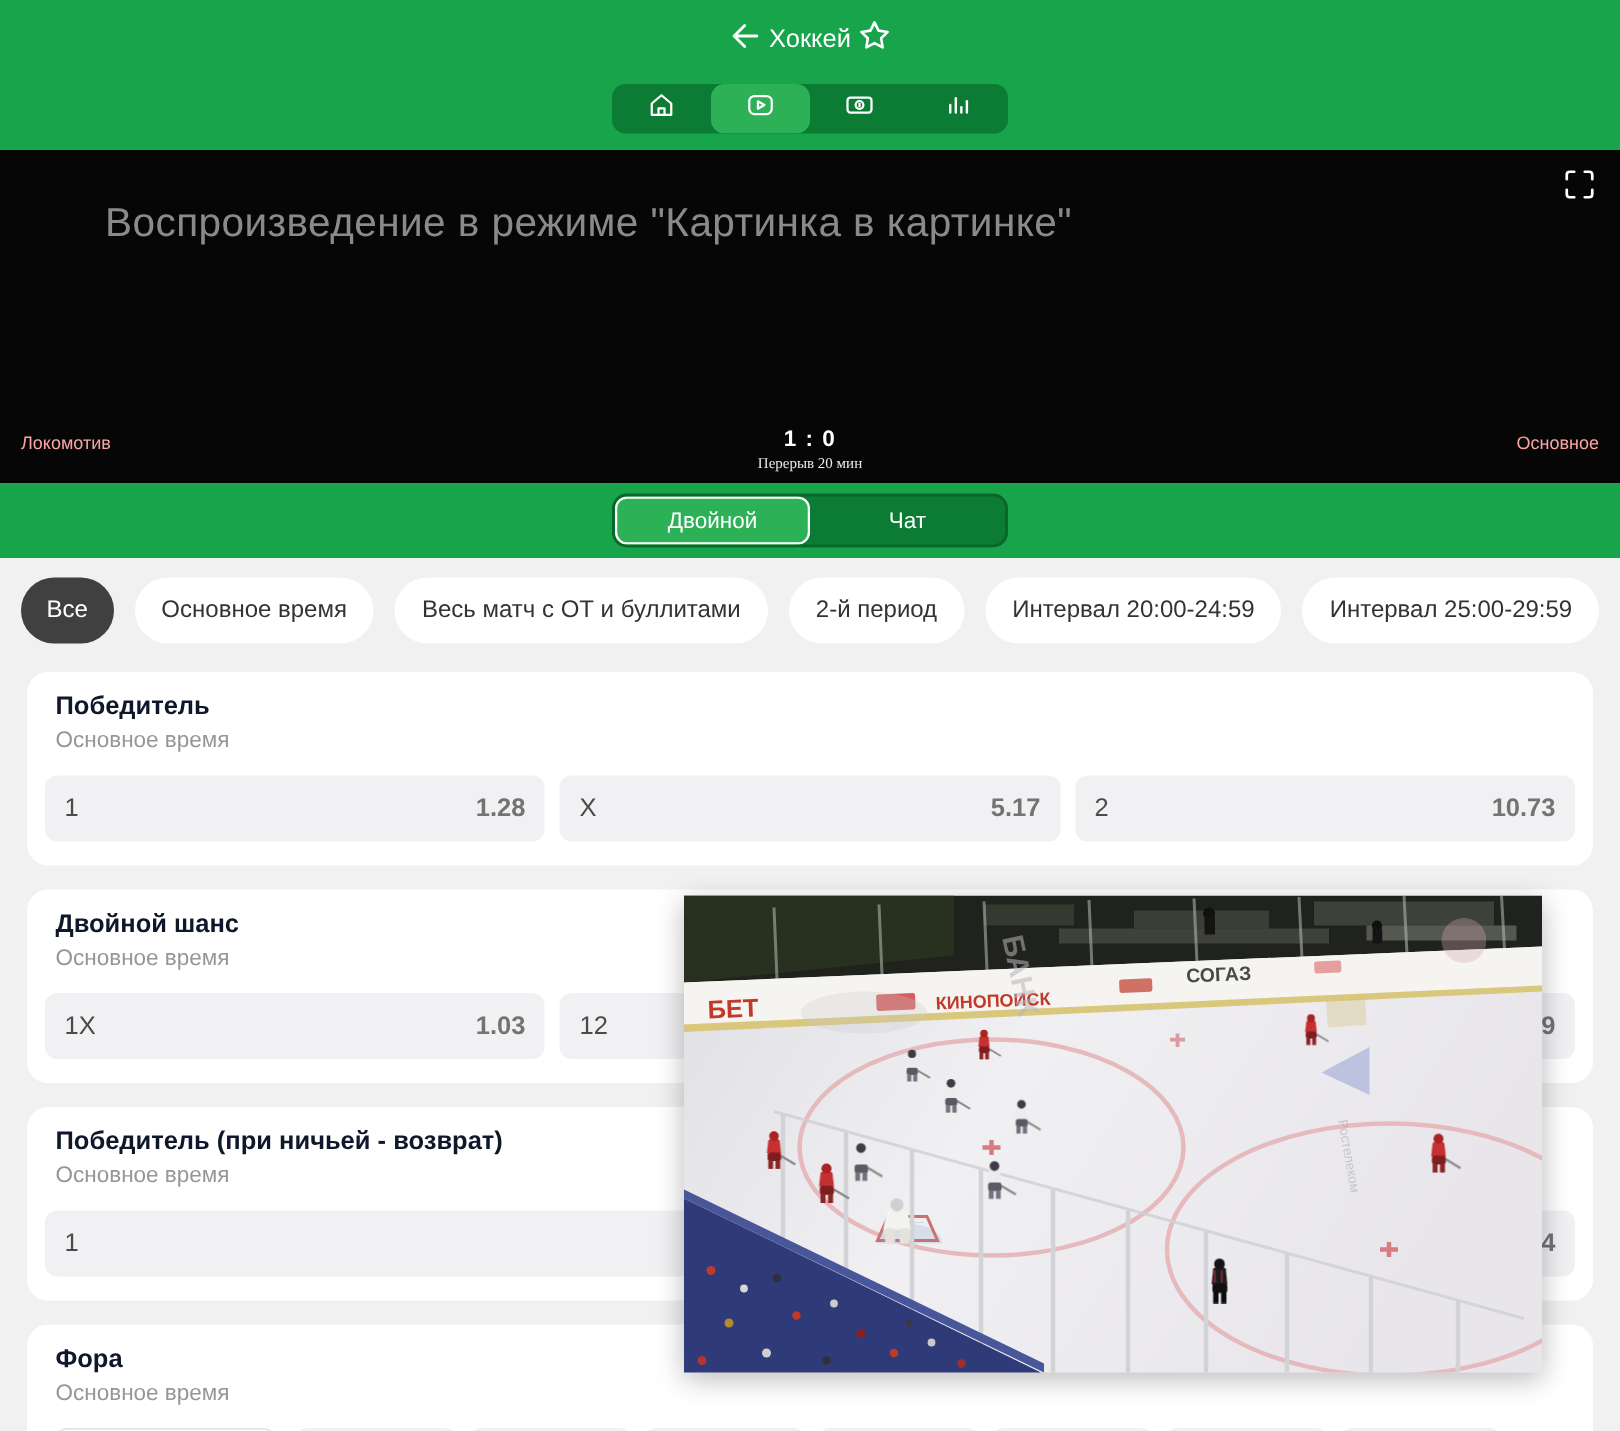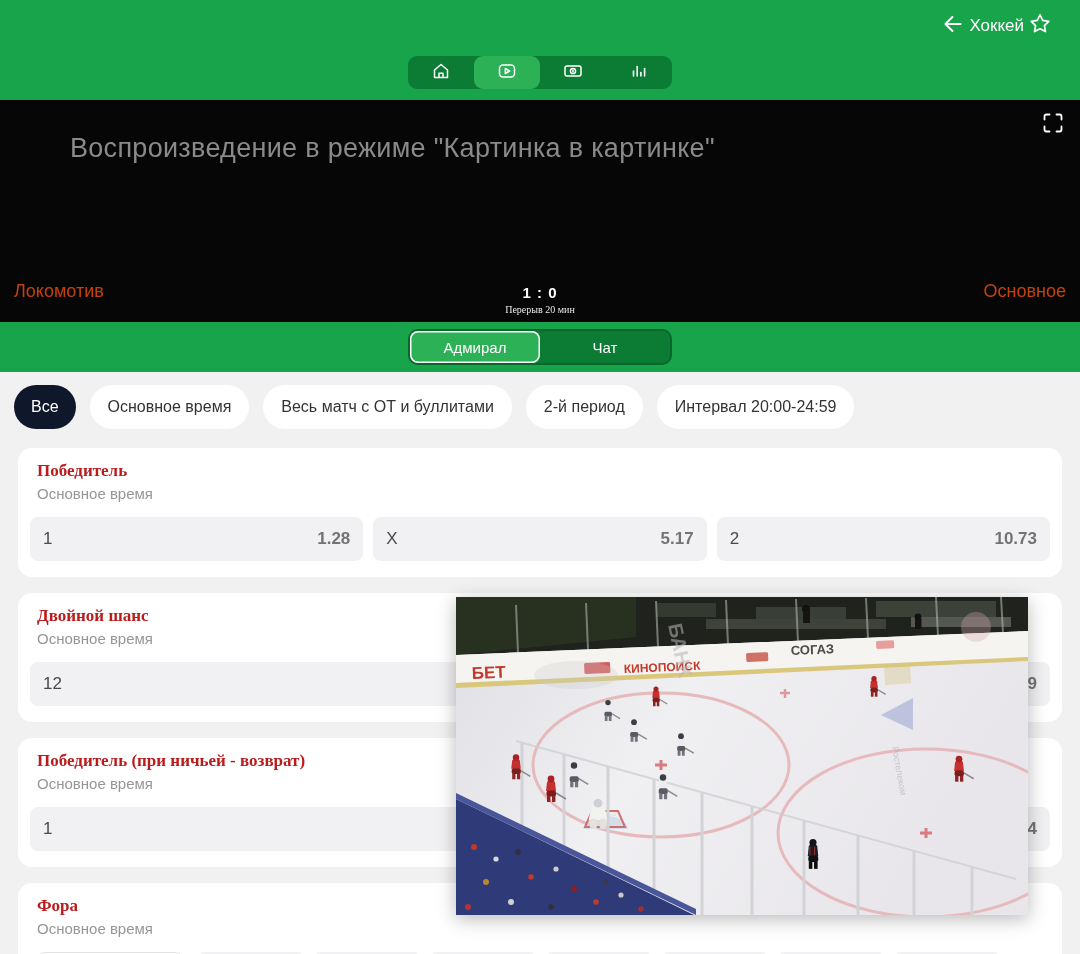--- a/index.html
+++ b/index.html
@@ -6,51 +6,51 @@
   html,body { width:1080px; height:954px; }
   body {
     font-family:"Liberation Sans", sans-serif;
     background:#f1f1f2;
     position:relative;
     overflow:hidden;
     -webkit-font-smoothing:antialiased;
   }
   
   .header { position:absolute; top:0; left:0; width:1080px; height:100px; background:#17a44b; }
-  .hrow { display:flex; align-items:center; justify-content:flex-end; padding:8px 24px 0 24px; height:44px; }
+  .hrow { display:flex; align-items:center; justify-content:center; padding:8px 24px 0 24px; height:44px; }
   .icon-btn { width:32px; height:32px; display:flex; align-items:center; justify-content:center; cursor:pointer; }
   .htitle { color:#fff; font-size:17px; font-weight:400; }
   .seg-icons { position:absolute; left:408px; top:56px; width:264px; height:33px;
     background:#0c7c34; border-radius:9px; display:flex; overflow:hidden; }
   .seg { flex:1; display:flex; align-items:center; justify-content:center; cursor:pointer; border-radius:9px; }
   .seg.selected { background:#2cb157; }
   
   .video { position:absolute; top:100px; left:0; width:1080px; height:222px; background:#060606; }
   .pip-msg { position:absolute; left:70px; top:33px; font-size:27px; color:#8a8a8a; letter-spacing:.3px; }
   .fs-btn { position:absolute; right:13px; top:11px; width:28px; height:28px; display:flex; align-items:center; justify-content:center; cursor:pointer; }
-  .team { position:absolute; bottom:20px; color:#c2410c; font-size:18px; }
+  .team { position:absolute; bottom:20px; color:#fca5a5; font-size:12px; }
   .team.home { left:14px; } .team.away { right:14px; }
   .scorebox { position:absolute; left:0; right:0; bottom:7px; text-align:center; color:#fff; }
   .score { font-size:15px; font-weight:700; letter-spacing:1px; }
   .status { font-size:10px; color:#e9e9e9; margin-top:3px;font-family:Liberation Serif, serif; }
   
   .band2 { position:absolute; top:322px; left:0; width:1080px; height:50px; background:#17a44b; }
   .seg-tabs { position:absolute; left:408px; top:7px; width:264px; height:36px;
     background:#0c7c34; border-radius:10px; display:flex; padding:2px; box-shadow:inset 0 0 0 2px rgba(5,55,24,.30); }
   .tab { flex:1; display:flex; align-items:center; justify-content:center; color:#fff; font-size:15px; border-radius:8px; cursor:pointer; }
   .tab.selected { background:#2cb157; box-shadow:inset 0 0 0 1.5px #ffffff; }
   
   .chips { position:absolute; top:372px; left:0; width:1080px; height:76px; display:flex; gap:14px; padding:13px 14px; }
   .chip { height:44px; border-radius:22px; background:#ffffff; color:#333; font-size:16px;
     display:flex; align-items:center; padding:0 18px; white-space:nowrap; cursor:pointer; }
-  .chip.selected { background:#0f172a; color:#fff; padding:0 17px; }
+  .chip.selected { background:#404040; color:#fff; padding:0 17px; }
   
   .markets { position:absolute; top:448px; left:0; width:1080px; }
   .card { width:1044px; margin:0 18px 16px; background:#fff; border-radius:14px; padding:13px 12px 16px; }
-  .m-title { font-size:17px; font-weight:700; color:#b91c1c; padding-left:7px;font-family:Liberation Serif, serif; }
+  .m-title { font-size:17px; font-weight:700; color:#0f172a; padding-left:7px; }
   .m-sub { font-size:15px; color:#969699; margin-top:4px; padding-left:7px; }
   .outcomes { display:flex; gap:10px; margin-top:15px; align-items:flex-start; }
   .odd-btn { flex:1; height:44px; background:#f1f1f3; border-radius:8px; display:flex;
     align-items:center; justify-content:space-between; padding:0 13px; cursor:pointer; min-width:0; }
   .o-label { font-size:17px; color:#4a4a4a; }
   .o-odds { font-size:17px; font-weight:700; color:#737373; }
   .outcomes.handicap { gap:8px; }
   .outcomes.handicap .odd-btn { flex:0 0 108px; }
   .outcomes.handicap .odd-btn.cut8 { margin-left:61px; flex:0 0 108px; }
   .team-cell { flex:0 0 150px; height:110px; border:1px solid #e2e2e4; border-radius:10px; margin-left:5px; margin-right:4px;
@@ -135,31 +135,32 @@
   <div class="team home">Локомотив</div>
   <div class="team away">Основное</div>
   <div class="scorebox">
     <div class="score">1 : 0</div>
     <div class="status">Перерыв 20 мин</div>
   </div>
 </div>
 
 <div class="band2">
   <div class="seg-tabs">
-    <div class="tab selected">Адмирал</div>
+    <div class="tab selected">Двойной</div>
     <div class="tab">Чат</div>
   </div>
 </div>
 
 <div class="chips">
     <div class="chip selected">Все</div>
     <div class="chip">Основное время</div>
     <div class="chip">Весь матч с ОТ и буллитами</div>
     <div class="chip">2-й период</div>
     <div class="chip">Интервал 20:00-24:59</div>
+    <div class="chip">Интервал 25:00-29:59</div>
   </div>
 
 <div class="markets">
   <section class="card">
     <div class="m-title">Победитель</div>
     <div class="m-sub">Основное время</div>
     <div class="outcomes">
         <div class="odd-btn">
           <span class="o-label">1</span>
           <span class="o-odds">1.28</span>
@@ -172,20 +173,24 @@
           <span class="o-label">2</span>
           <span class="o-odds">10.73</span>
         </div>
       </div>
   </section>
 
   <section class="card">
     <div class="m-title">Двойной шанс</div>
     <div class="m-sub">Основное время</div>
     <div class="outcomes">
+        <div class="odd-btn">
+          <span class="o-label">1X</span>
+          <span class="o-odds">1.03</span>
+        </div>
         <div class="odd-btn">
           <span class="o-label">12</span>
           <span class="o-odds"></span>
         </div>
         <div class="odd-btn">
           <span class="o-label"></span>
           <span class="o-odds">9</span>
         </div>
       </div>
   </section>

